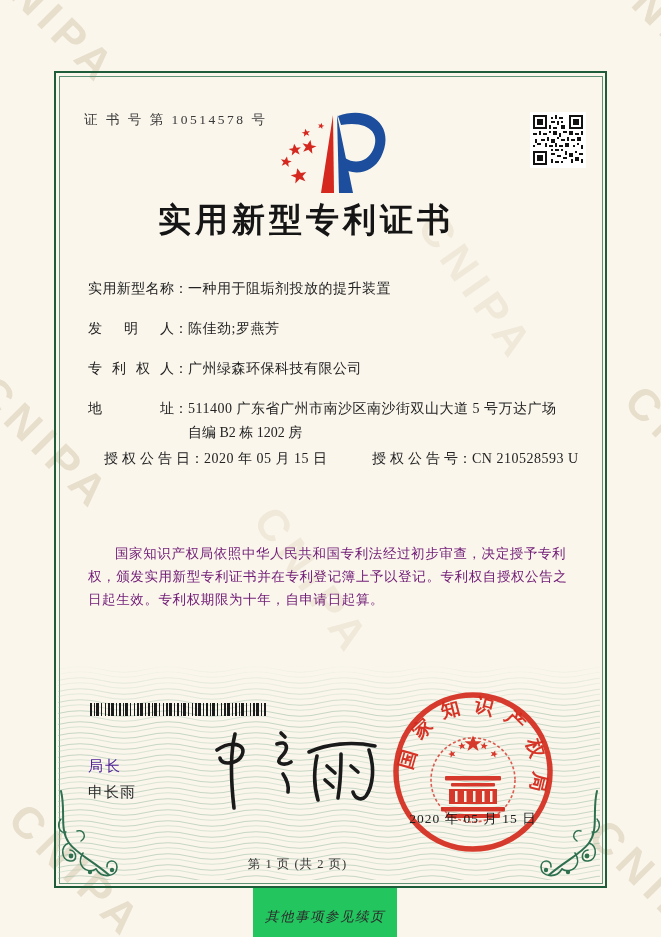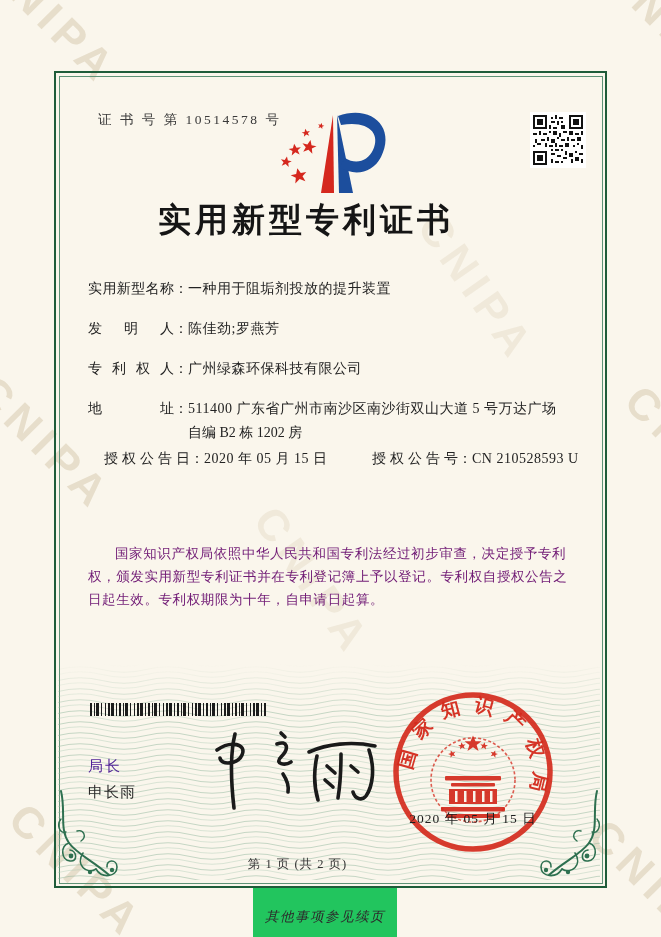--- a/index.html
+++ b/index.html
@@ -34,21 +34,21 @@
   }
   
   .waves{
     position:absolute;left:58px;top:664px;width:542px;height:216px;
     -webkit-mask-image:linear-gradient(to bottom,transparent,#000 22%);
     mask-image:linear-gradient(to bottom,transparent,#000 22%);
   }
   
   .cert-no{
     position:absolute;left:84px;top:111px;
-    font-size:13.5px;letter-spacing:2.5px;color:#3a3a3a;margin-left:14px;
+    font-size:13.5px;letter-spacing:2.5px;color:#3a3a3a;
   }
   .logo{position:absolute;left:278px;top:100px;width:120px;height:100px;}
   .qr{position:absolute;left:530px;top:112px;width:56px;height:56px;background:#fff;padding:3px;box-sizing:border-box;}
   .title{
     position:absolute;left:0;top:198px;width:612px;
     text-align:center;font-size:33px;font-weight:900;
     letter-spacing:4px;color:#151515;
   }
   
   .fields{position:absolute;left:88px;top:277px;width:500px;font-size:14px;}

